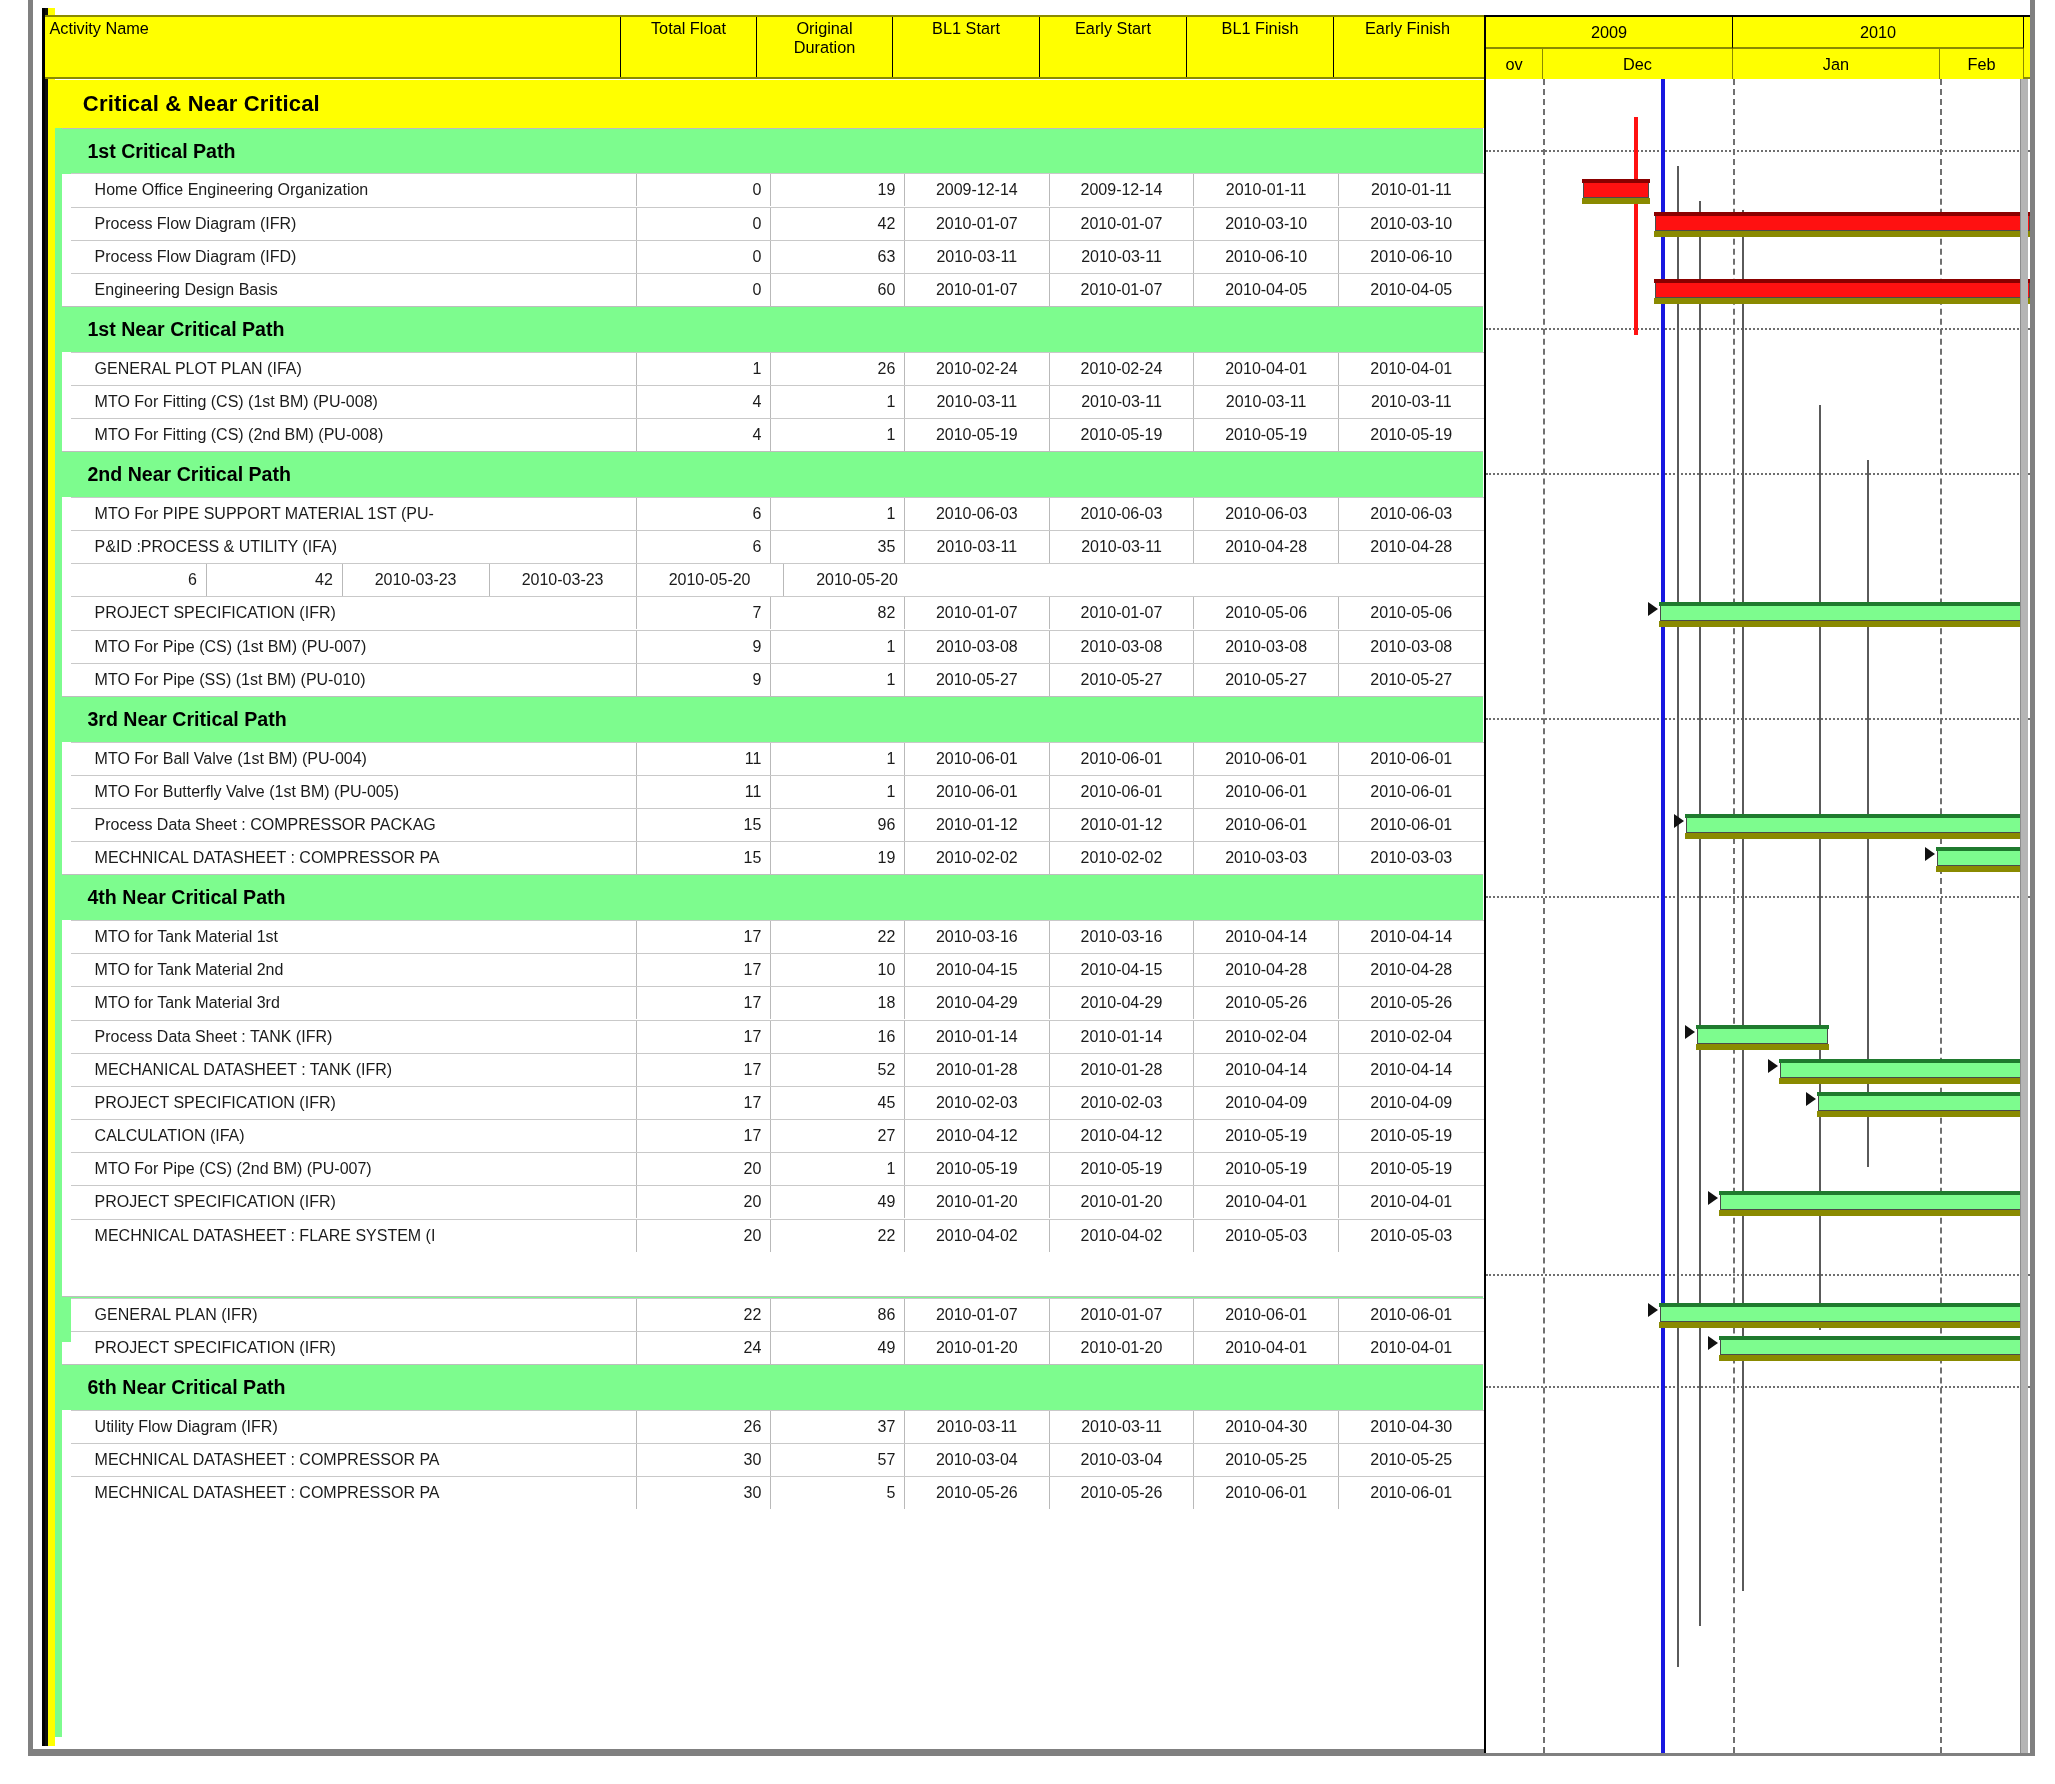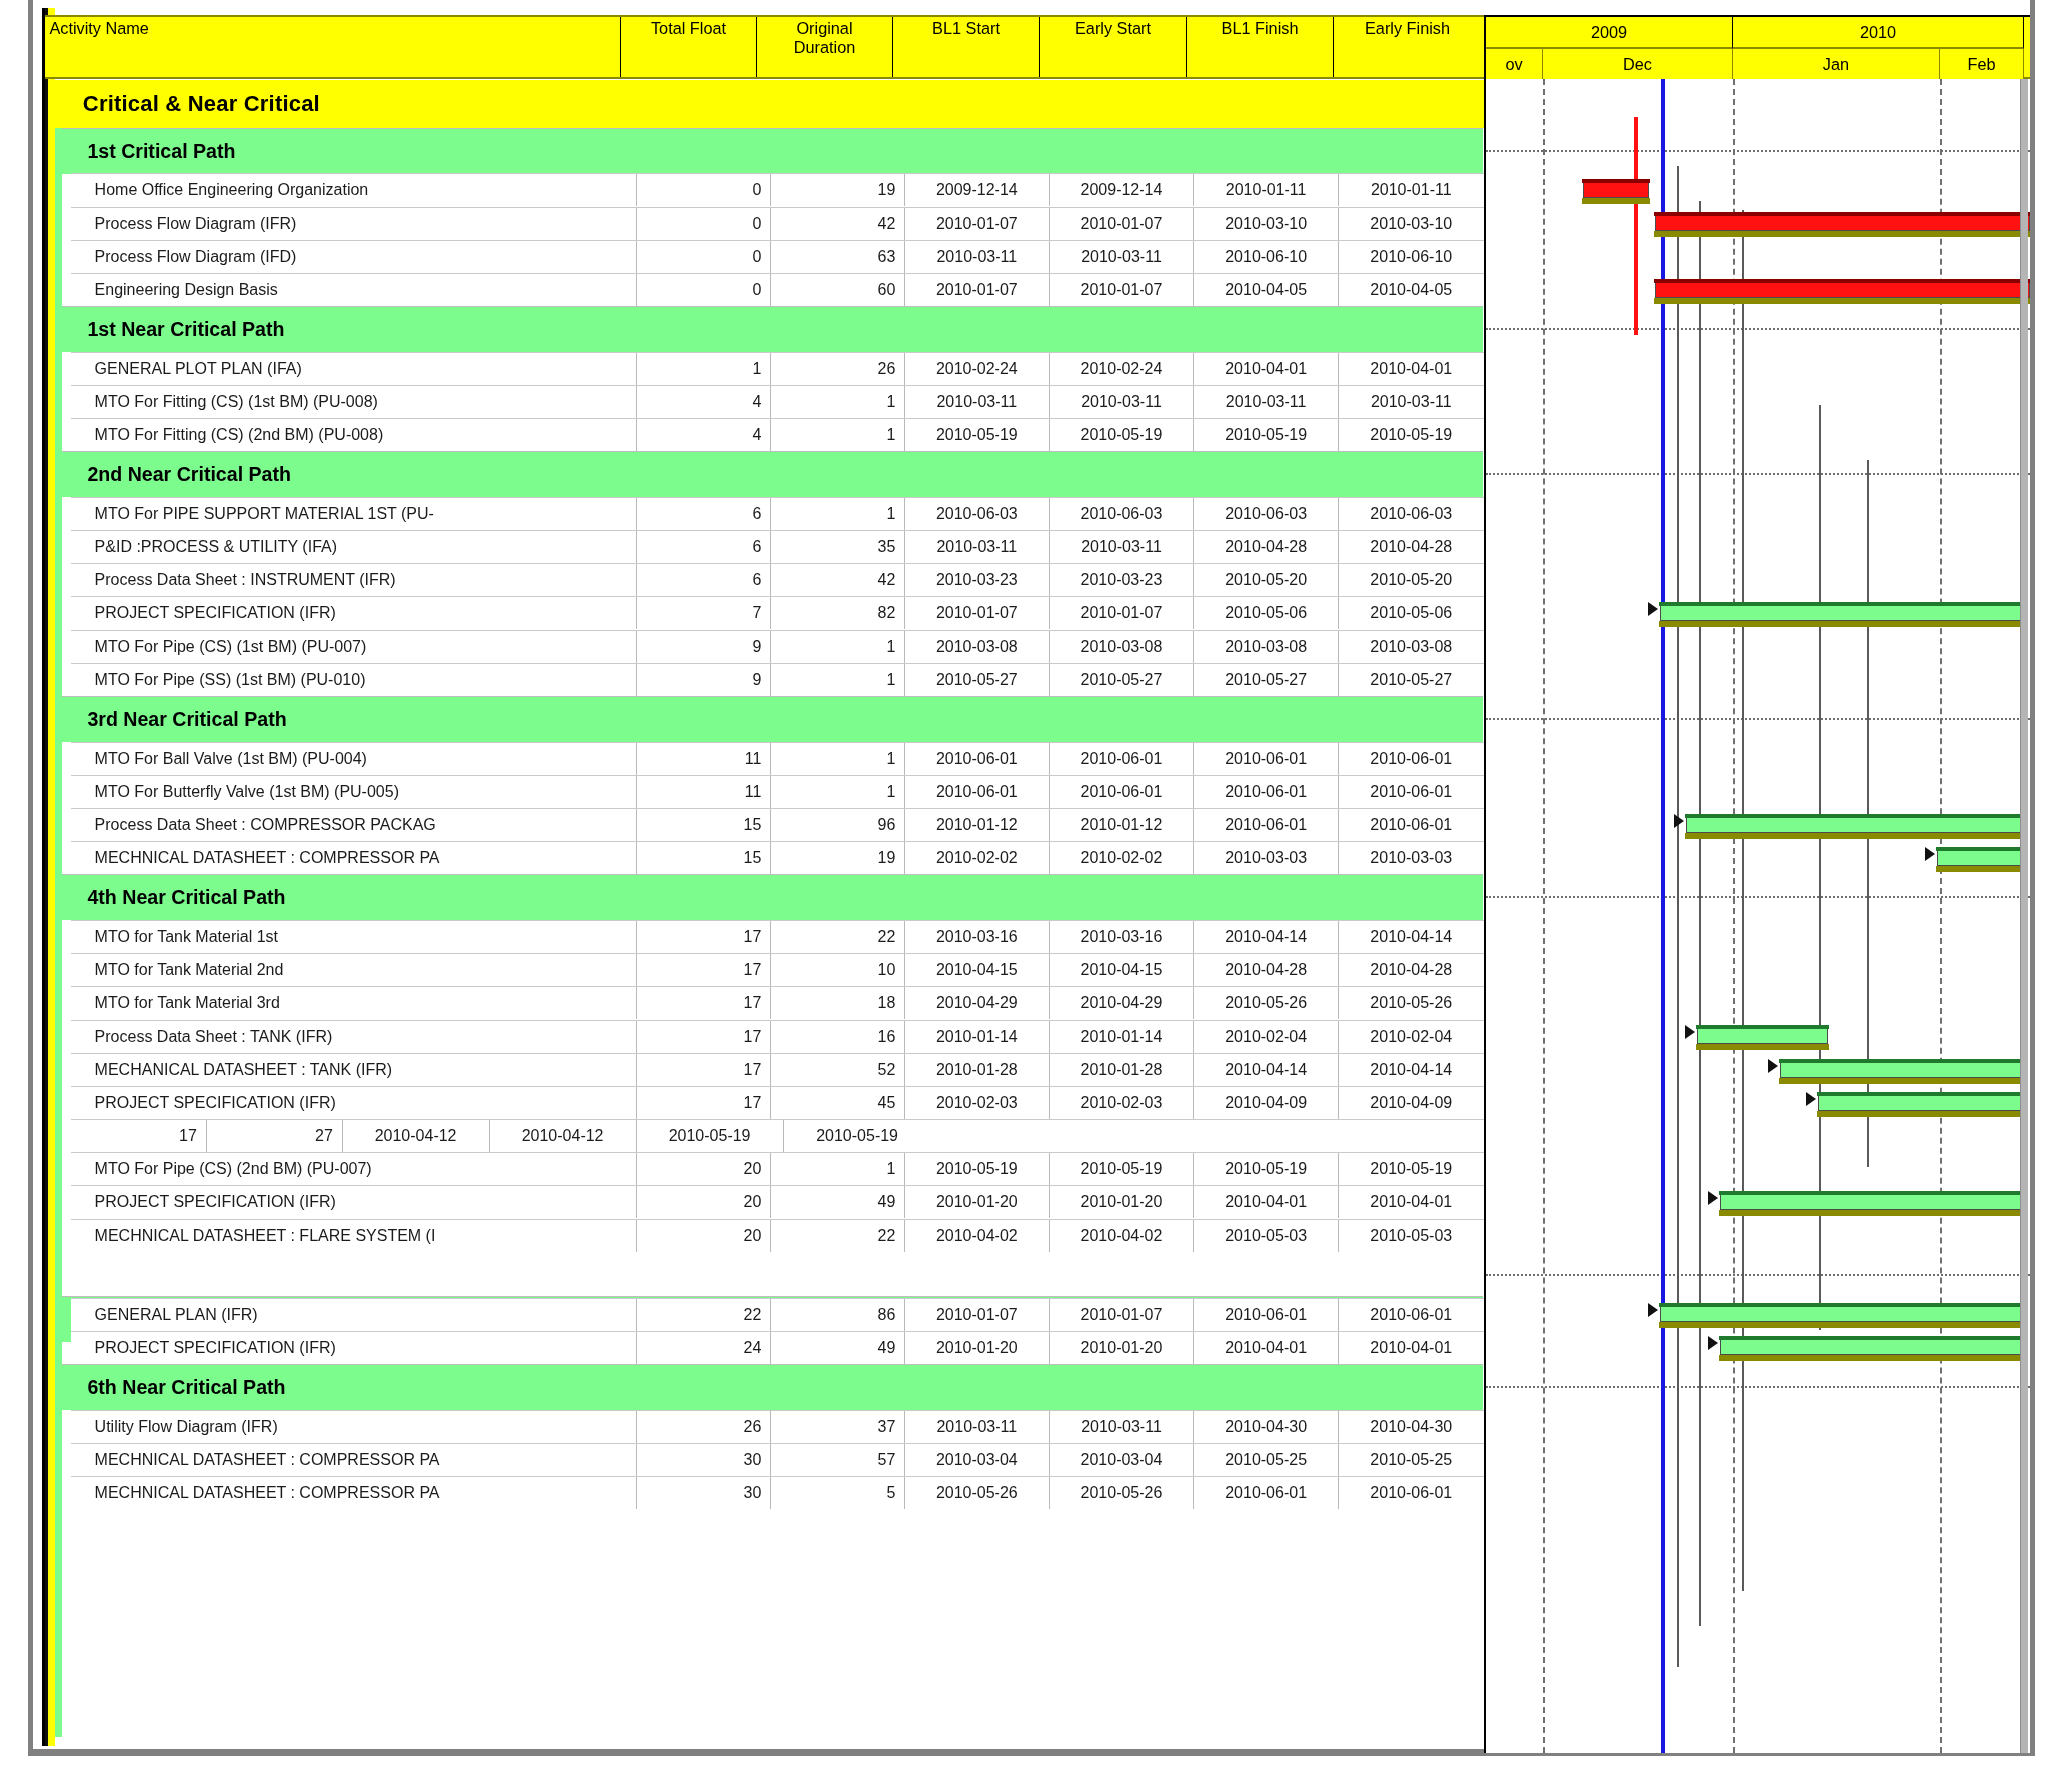--- a/index.html
+++ b/index.html
@@ -291,21 +291,20 @@
           <div class="drow" style="top: 522px;">
             <div class="c name" style="width: 576px;">P&amp;ID :PROCESS &amp; UTILITY (IFA)</div>
             <div class="c num" style="width: 136px;">6</div>
             <div class="c num" style="width: 136px;">35</div>
             <div class="c dt" style="width: 147px;">2010-03-11</div>
             <div class="c dt" style="width: 147px;">2010-03-11</div>
             <div class="c dt" style="width: 147px;">2010-04-28</div>
             <div class="c dt" style="width: 147px;">2010-04-28</div>
           </div>
           <div class="drow" style="top: 555px;">
-            <div class="c name" style="width: 576px;">Process Data Sheet : INSTRUMENT (IFR)</div>
             <div class="c num" style="width: 136px;">6</div>
             <div class="c num" style="width: 136px;">42</div>
             <div class="c dt" style="width: 147px;">2010-03-23</div>
             <div class="c dt" style="width: 147px;">2010-03-23</div>
             <div class="c dt" style="width: 147px;">2010-05-20</div>
             <div class="c dt" style="width: 147px;">2010-05-20</div>
           </div>
           <div class="drow" style="top: 588px;">
             <div class="c name" style="width: 576px;">PROJECT SPECIFICATION (IFR)</div>
             <div class="c num" style="width: 136px;">7</div>
@@ -419,20 +418,21 @@
           <div class="drow" style="top: 1078px;">
             <div class="c name" style="width: 576px;">PROJECT SPECIFICATION (IFR)</div>
             <div class="c num" style="width: 136px;">17</div>
             <div class="c num" style="width: 136px;">45</div>
             <div class="c dt" style="width: 147px;">2010-02-03</div>
             <div class="c dt" style="width: 147px;">2010-02-03</div>
             <div class="c dt" style="width: 147px;">2010-04-09</div>
             <div class="c dt" style="width: 147px;">2010-04-09</div>
           </div>
           <div class="drow" style="top: 1111px;">
+            <div class="c name" style="width: 576px;">CALCULATION (IFA)</div>
             <div class="c num" style="width: 136px;">17</div>
             <div class="c num" style="width: 136px;">27</div>
             <div class="c dt" style="width: 147px;">2010-04-12</div>
             <div class="c dt" style="width: 147px;">2010-04-12</div>
             <div class="c dt" style="width: 147px;">2010-05-19</div>
             <div class="c dt" style="width: 147px;">2010-05-19</div>
           </div>
           <div class="drow" style="top: 1144px;">
             <div class="c name" style="width: 576px;">MTO For Pipe (CS) (2nd BM) (PU-007)</div>
             <div class="c num" style="width: 136px;">20</div>

